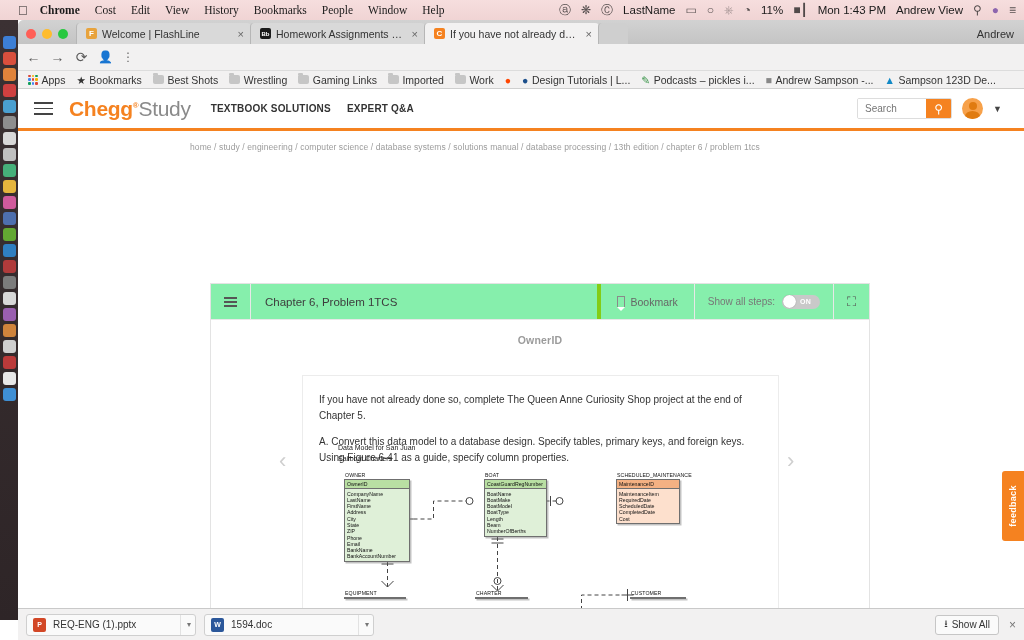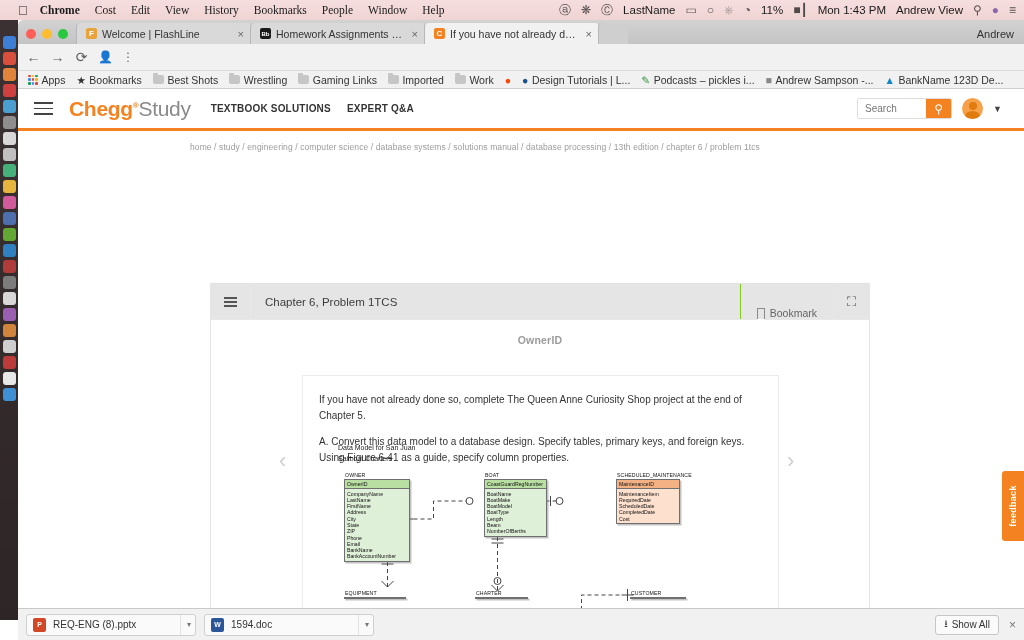--- a/index.html
+++ b/index.html
@@ -91,27 +91,27 @@
   .avatar:after{content:"";position:absolute;top:13px;left:3px;width:15px;height:11px;border-radius:50% 50% 0 0;background:#e07b10;}
   .caret { font-size:9px; color:#444; }
 
   .crumbs { padding:11px 0 0 172px; font-size:8.5px; color:#9b9b9b; letter-spacing:.1px; }
   .bookttl { padding:10px 0 0 172px; font-size:23px; color:#9b9b9b; font-weight:normal; }
   .bookttl b { color:#3a3a3a; font-weight:bold; font-size:17px; vertical-align:1px; }
   .bookttl .bar { color:#d5d5d5; font-weight:normal; font-size:19px; }
 
   .card { position:absolute; left:192px; top:194px; width:660px; height:325px; background:#fff;
      border:1px solid #e3e3e3; border-bottom:none; }
-  .cardhdr { height:36px; background:#e5e5e5; display:flex; align-items:center; border-bottom:1px solid #e8e8e8; }
+  .cardhdr { height:36px; background:#86efac; display:flex; align-items:center; border-bottom:1px solid #e8e8e8; }
   .cardhdr .lbtn { width:40px; display:flex; align-items:center; justify-content:center; border-right:1px solid #e8e8e8; height:100%; }
   .listicon { width:13px; display:flex; flex-direction:column; gap:2px; }
   .listicon i { height:2px; background:#555; display:block; }
   .cardhdr .ptitle { padding-left:14px; font-size:11.5px; color:#3d3d3d; flex:1; }
-  .cardhdr .bmk { display:flex; align-items:flex-end; gap:5px; font-size:10.5px; color:#666; padding:0 16px;
-     border-left:1px solid #84cc16; height:100%; }
+  .cardhdr .bmk { display:flex; align-items:center; gap:5px; font-size:10.5px; color:#666; padding:0 16px;
+     border-left:4px solid #84cc16; height:100%; }
   .flagic { width:8px; height:11px; border:1.2px solid #8a8a8a; border-bottom:none; position:relative; }
   .flagic:after{content:"";position:absolute;bottom:-4px;left:-1.2px;border-left:4.6px solid transparent;
      border-right:4.6px solid transparent;border-top:4px solid #fff;}
   .cardhdr .steps { display:flex; align-items:center; gap:7px; font-size:10px; color:#777; padding:0 13px;
      border-left:1px solid #e8e8e8; height:100%; }
   .toggle { width:38px; height:14px; border-radius:8px; background:#c9c9c9; position:relative;
      display:flex; align-items:center; }
   .toggle .knob { width:13px; height:13px; border-radius:50%; background:#fff; margin-left:1px; box-shadow:0 0 1px rgba(0,0,0,.4); }
   .toggle .lbl { font-size:7px; color:#fff; font-weight:bold; margin-left:4px; letter-spacing:.3px; }
   .cardhdr .expand { width:36px; display:flex; align-items:center; justify-content:center;
@@ -321,21 +321,21 @@
       <span class="bm">
         <span style="color:#2f8f3f">✎</span>
         <span>Podcasts – pickles i...</span>
       </span>
       <span class="bm">
         <span style="color:#888">■</span>
         <span>Andrew Sampson -...</span>
       </span>
       <span class="bm">
         <span style="color:#1289c6">▲</span>
-        <span>BankName 123D De...</span>
+        <span>Sampson 123D De...</span>
       </span>
     </div>
   </div>
 
   <div class="page">
 
     <div class="chegg-hdr">
       <span class="burger">
           <i></i>
           <i></i>
@@ -364,20 +364,27 @@
           <span class="listicon">
               <i></i>
               <i></i>
               <i></i>
             </span>
         </span>
         <span class="ptitle">Chapter 6, Problem 1TCS</span>
         <span class="bmk">
           <span class="flagic"></span>
           <span>Bookmark</span>
+        </span>
+        <span class="steps">
+          <span>Show all steps:</span>
+          <span class="toggle">
+            <span class="knob"></span>
+            <span class="lbl">ON</span>
+          </span>
         </span>
         <span class="expand">⛶</span>
       </div>
 
       <div class="cardbody">
         <div class="problabel">OwnerID</div>
         <span class="arrowL">‹</span>
         <span class="arrowR">›</span>
 
         <div class="probbox">
@@ -495,21 +502,21 @@
     </div>
 
     <div class="feedback">
       <span>feedback</span>
     </div>
   </div>
 
   <div class="dlbar">
     <div class="dlitem">
       <span class="ficon" style="background:#d24726">P</span>
-      <span class="nm">REQ-ENG (8).pptx</span>
+      <span class="nm">REQ-ENG (1).pptx</span>
       <span class="dd">▾</span>
     </div>
     <div class="dlitem">
       <span class="ficon" style="background:#2b579a">W</span>
       <span class="nm">1594.doc</span>
       <span class="dd">▾</span>
     </div>
     <div class="dlright">
       <span class="showall">
         <span>⭳</span>

